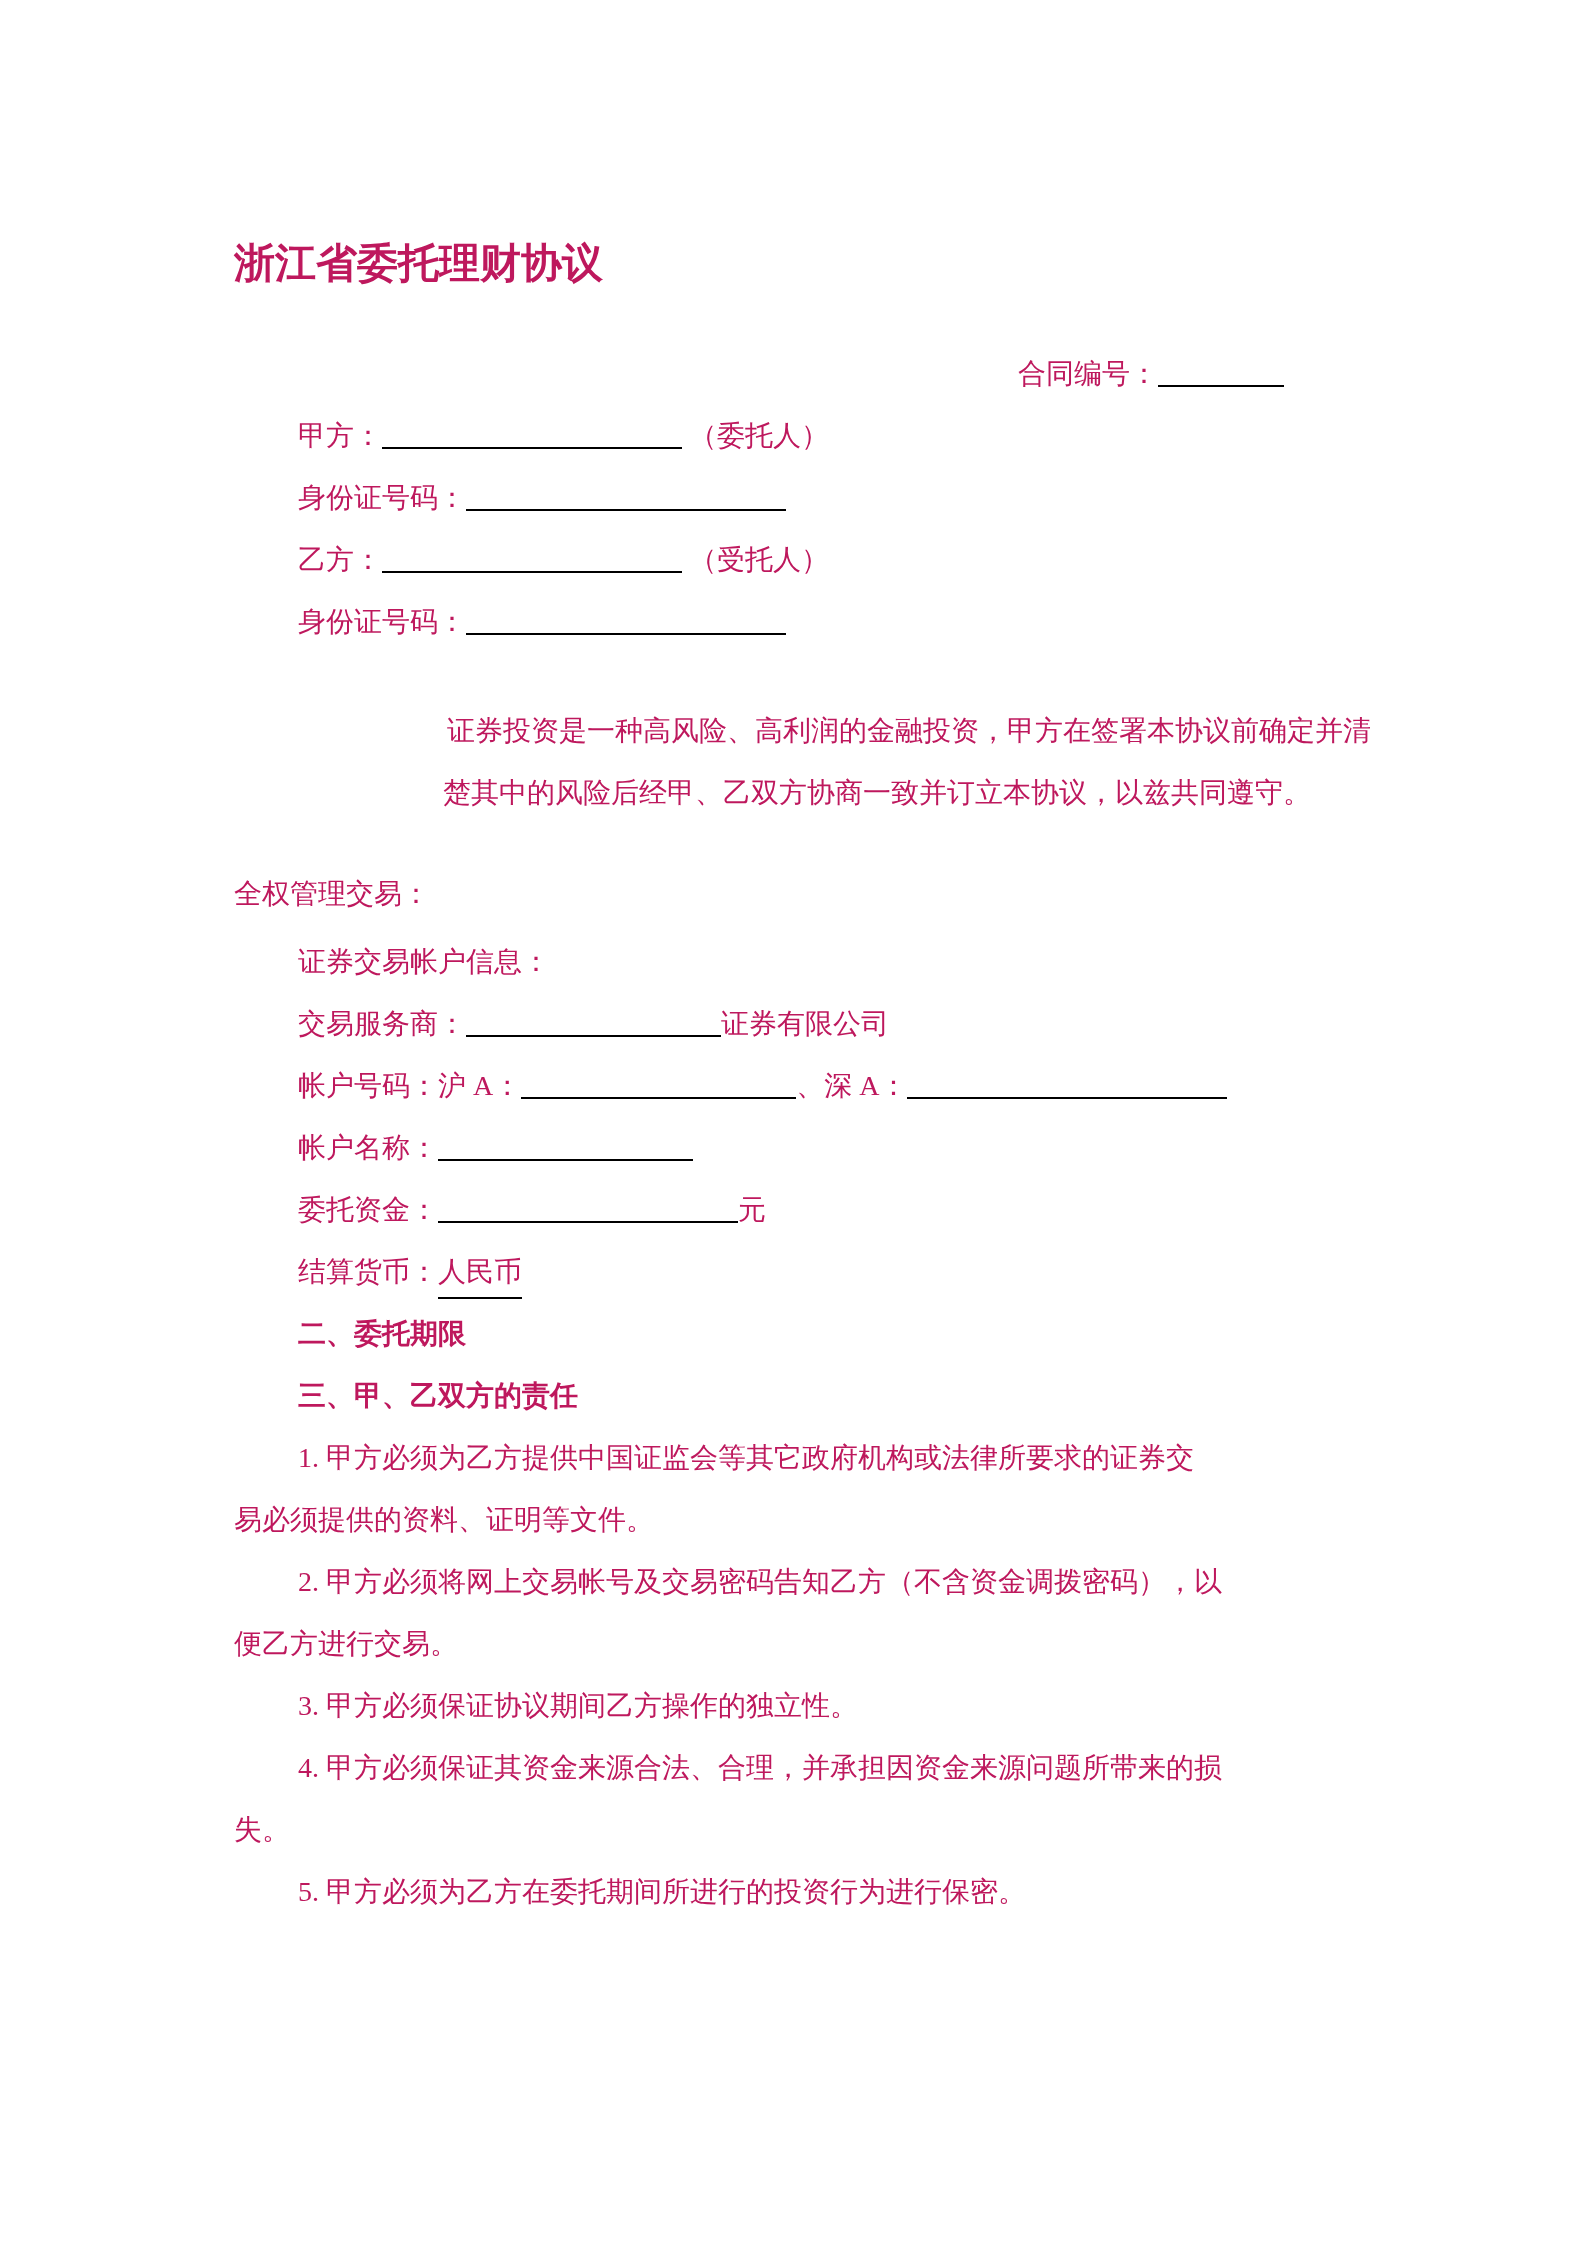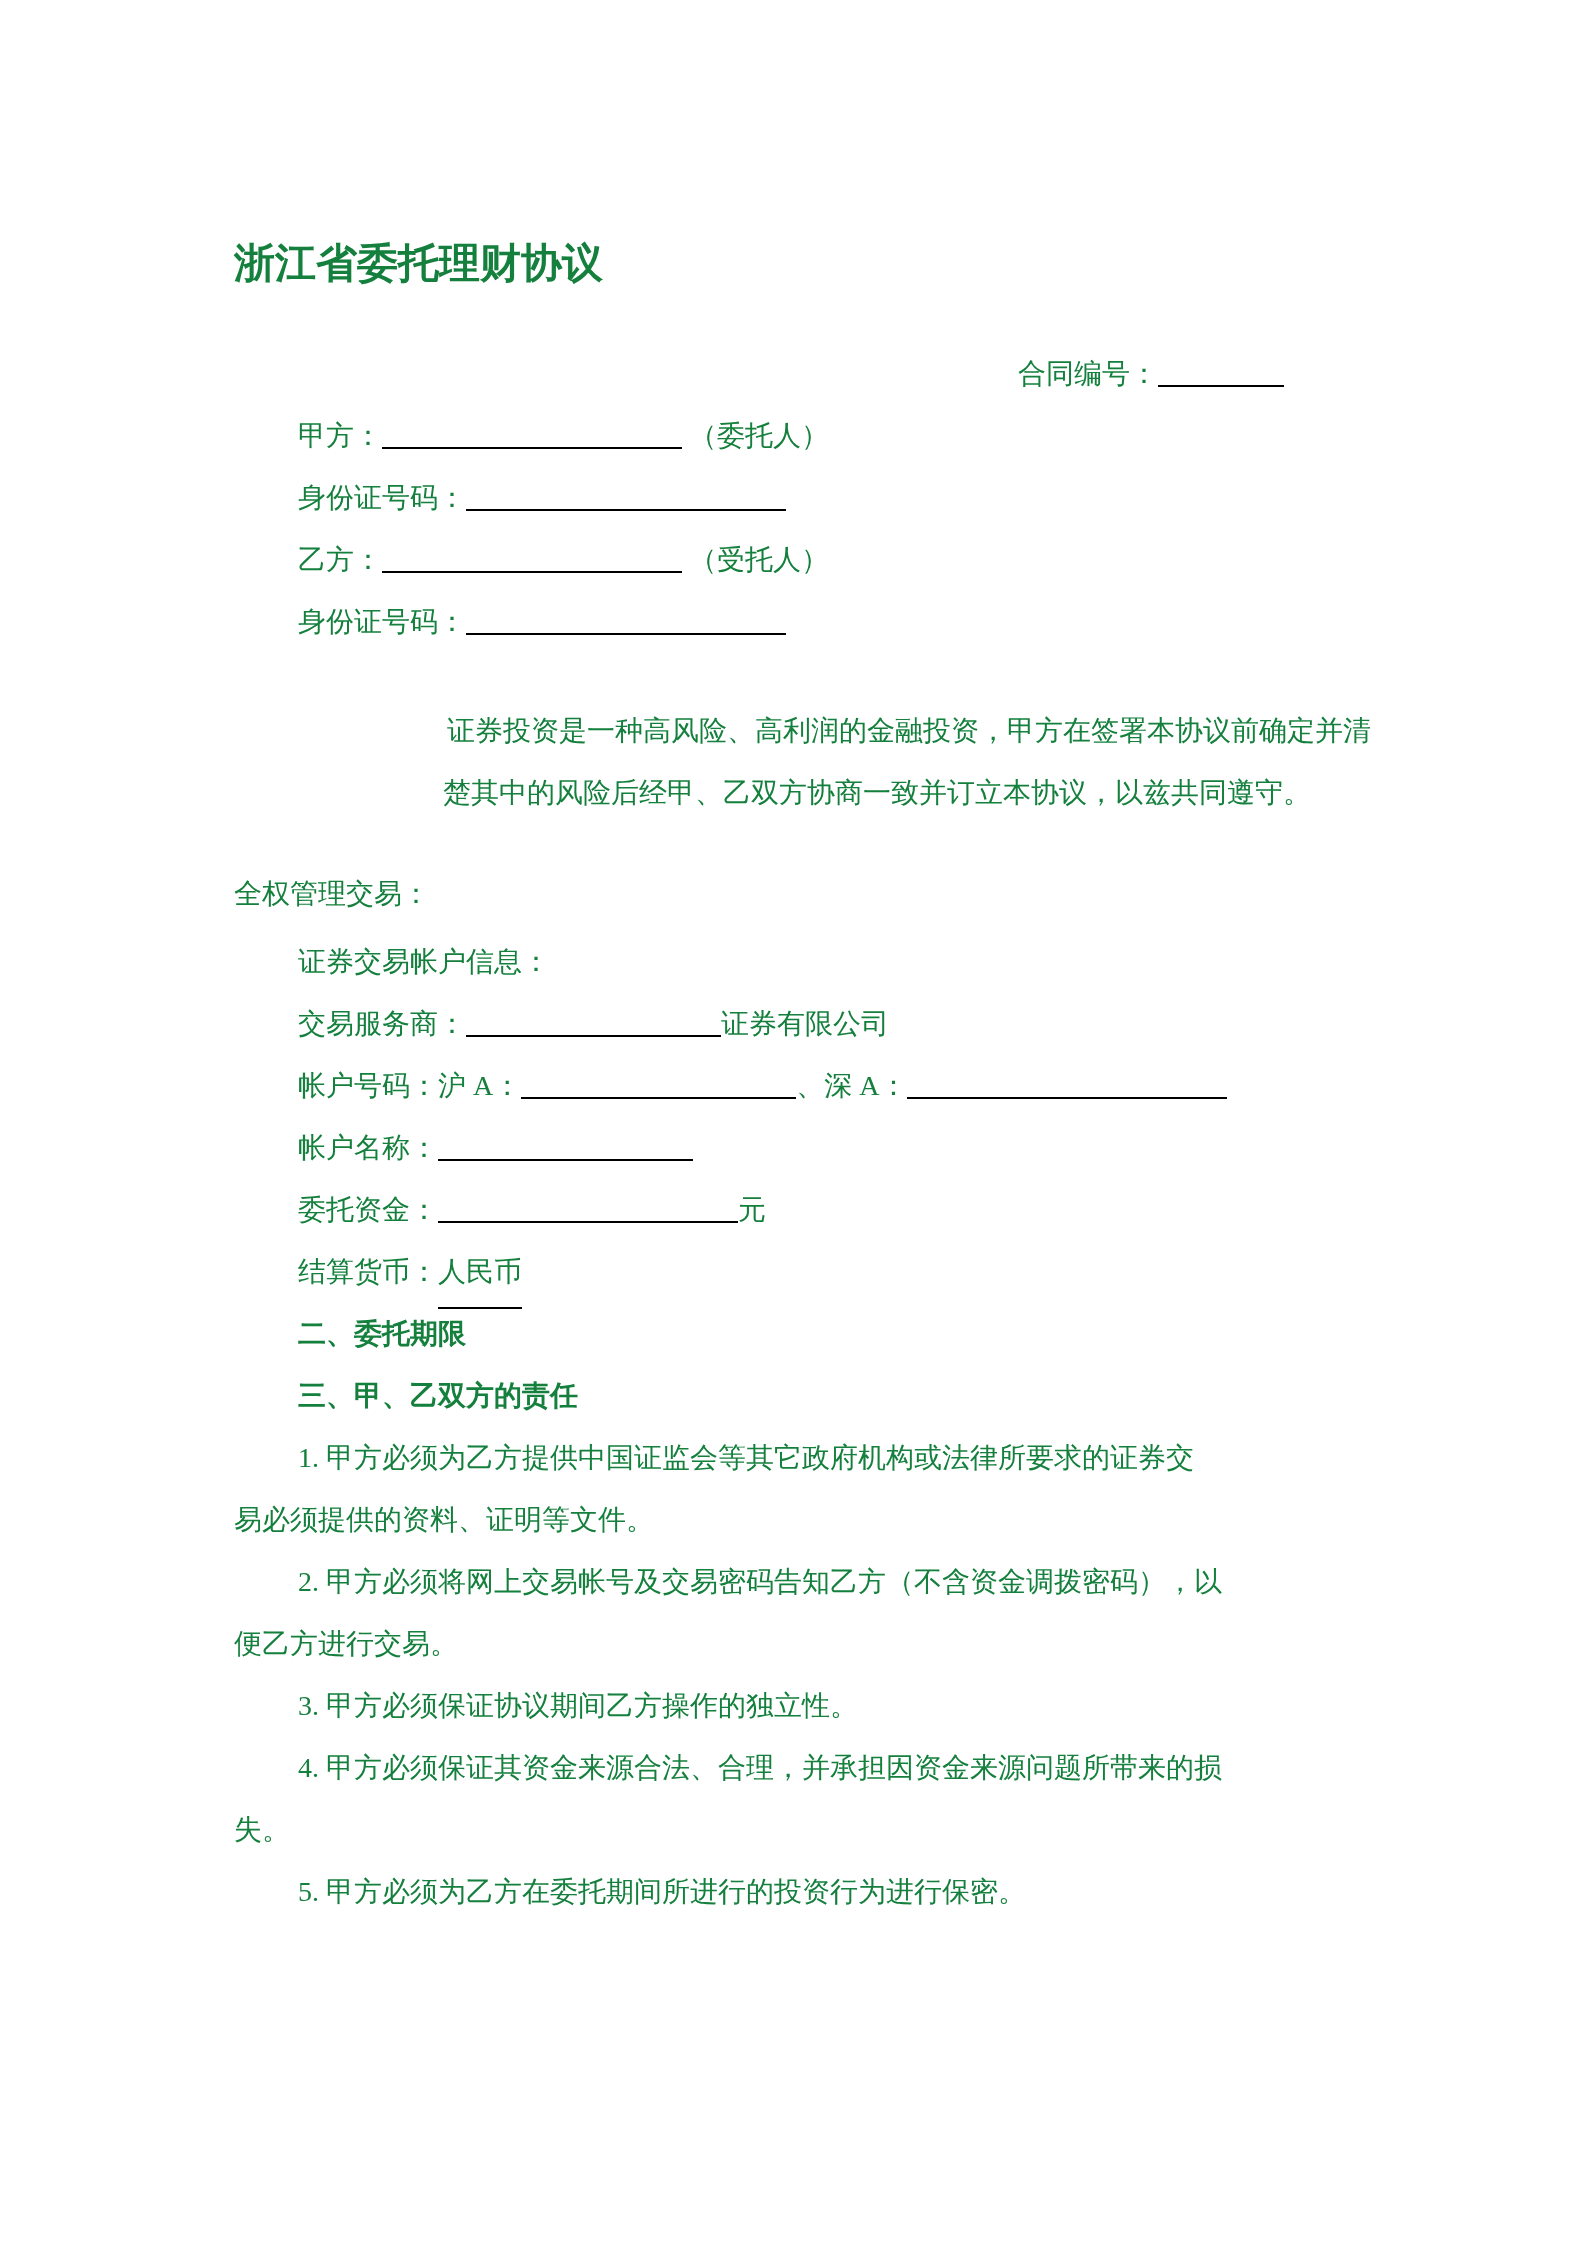--- a/index.html
+++ b/index.html
@@ -2,21 +2,21 @@
 <html><head>
 <meta charset="utf-8">
 <style>
   html,body{margin:0;padding:0;background:#ffffff;}
   .page{
     position:relative;
     width:1520px;
     height:2244px;
     background:#ffffff;
     overflow:hidden;
-    color:#15803d;
+    color:#be185d;
     font-family:"Liberation Serif","DejaVu Serif",serif;
   }
   .content{padding-left:234px;}
   .title{
     font-family:"Liberation Sans","DejaVu Sans",sans-serif;
     font-weight:700;
     font-size:41px;
     line-height:56px;
     margin:235px 0 0 0;
   }
@@ -40,21 +40,21 @@
     height:34px;
     border-bottom:2px solid #000;
     margin-bottom:-4px;
   }
   .bw52{width:52px;}
   .bw126{width:126px;}
   .bw255{width:255px;}
   .bw275{width:275px;}
   .bw300{width:300px;}
   .bw320{width:320px;}
-  .ulined{border-bottom:2px solid #000;padding-bottom:20px;}
+  .ulined{border-bottom:2px solid #000;padding-bottom:10px;}
 </style>
 </head>
 <body>
 
 <div class="page">
   <div class="content">
 
     <h1 class="title">浙江省委托理财协议</h1>
 
     <div class="line contract-line">

